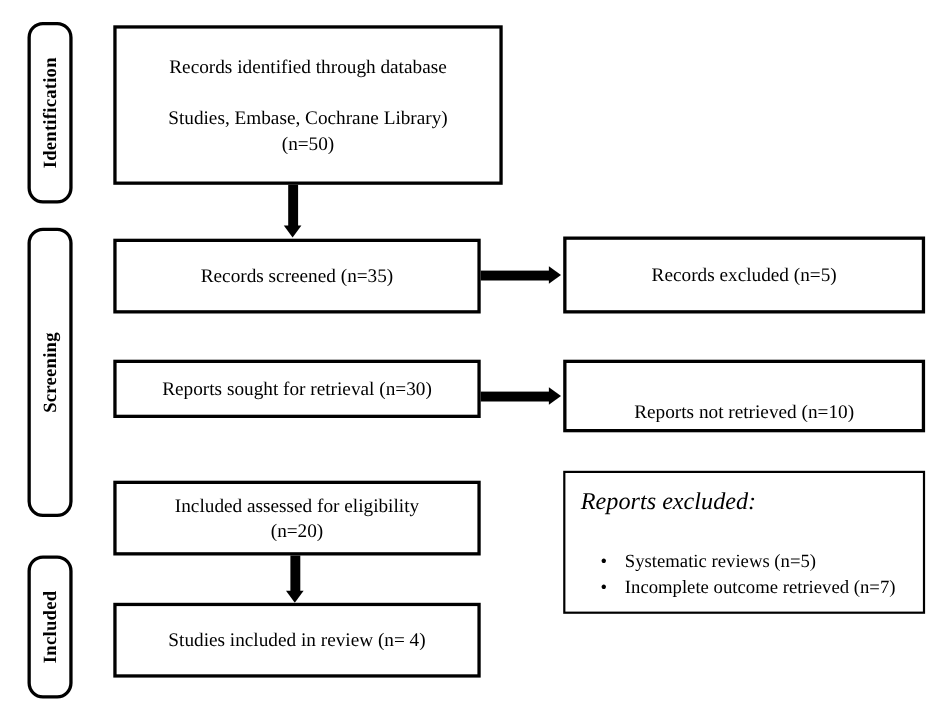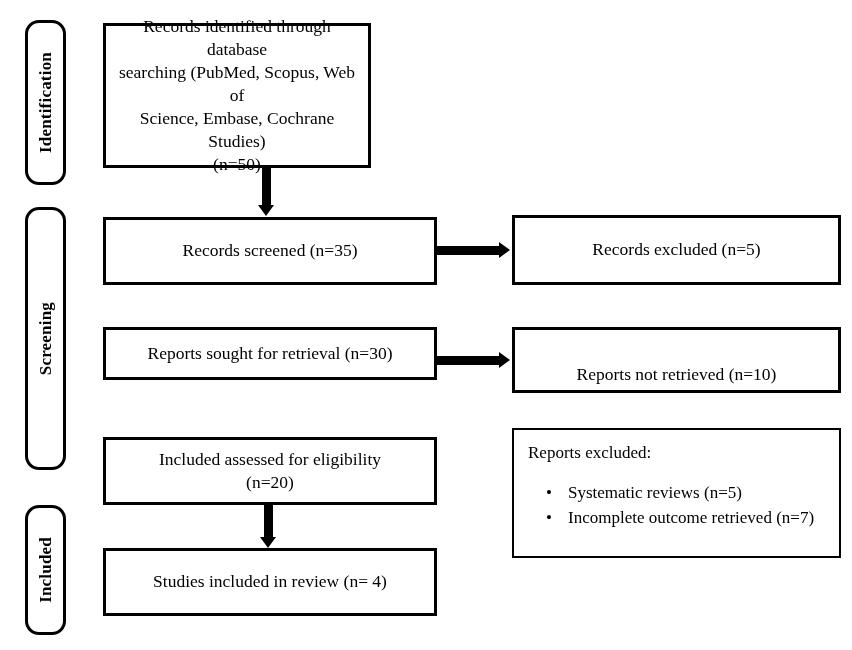--- a/index.html
+++ b/index.html
@@ -63,23 +63,24 @@
   }
 
   
   .box.listbox {
     display: block;
     text-align: left;
     padding: 12px 10px 10px 14px;
   }
   .listbox-title {
     display: block;
-    font-size: 17px;
+    font-size: 22px;
     line-height: 1.3;
-    margin-bottom: 18px;
+    margin-bottom: 28px;
+    font-style: italic;
   }
   .listbox ul {
     margin: 0;
     padding: 0 0 0 40px;
     list-style: none;
   }
   .listbox li {
     position: relative;
     font-size: 17px;
     line-height: 1.28;
@@ -129,25 +130,25 @@
   </div>
 
   <div class="phase" style="left:25px; top:207px; width:41px; height:263px;">
     <span class="phase-label">Screening</span>
   </div>
 
   <div class="phase" style="left:25px; top:505px; width:41px; height:130px;">
     <span class="phase-label">Included</span>
   </div>
 
-  <div class="box" style="left:103px; top:23px; width:268px; height:145px;">
+  <div class="box" style="left:103px; top:23px; width:354px; height:145px;">
     <span class="box-text">
       <span>Records identified through database</span><br>
-      <span>searching (PubMed, Scopus, Web of</span><br>
-      <span>Science, Embase, Cochrane Studies)</span><br>
+      <br>
+      <span>Studies, Embase, Cochrane Library)</span><br>
       <span>(n=50)</span>
     </span>
   </div>
 
   <div class="arrow-v" style="left:262px; top:168px; width:9px; height:39px;"></div>
   <div class="arrow-v-head" style="left:258px; top:205px;"></div>
 
   <div class="box" style="left:103px; top:217px; width:334px; height:68px;">
     <span class="box-text">Records screened (n=35)</span>
   </div>

